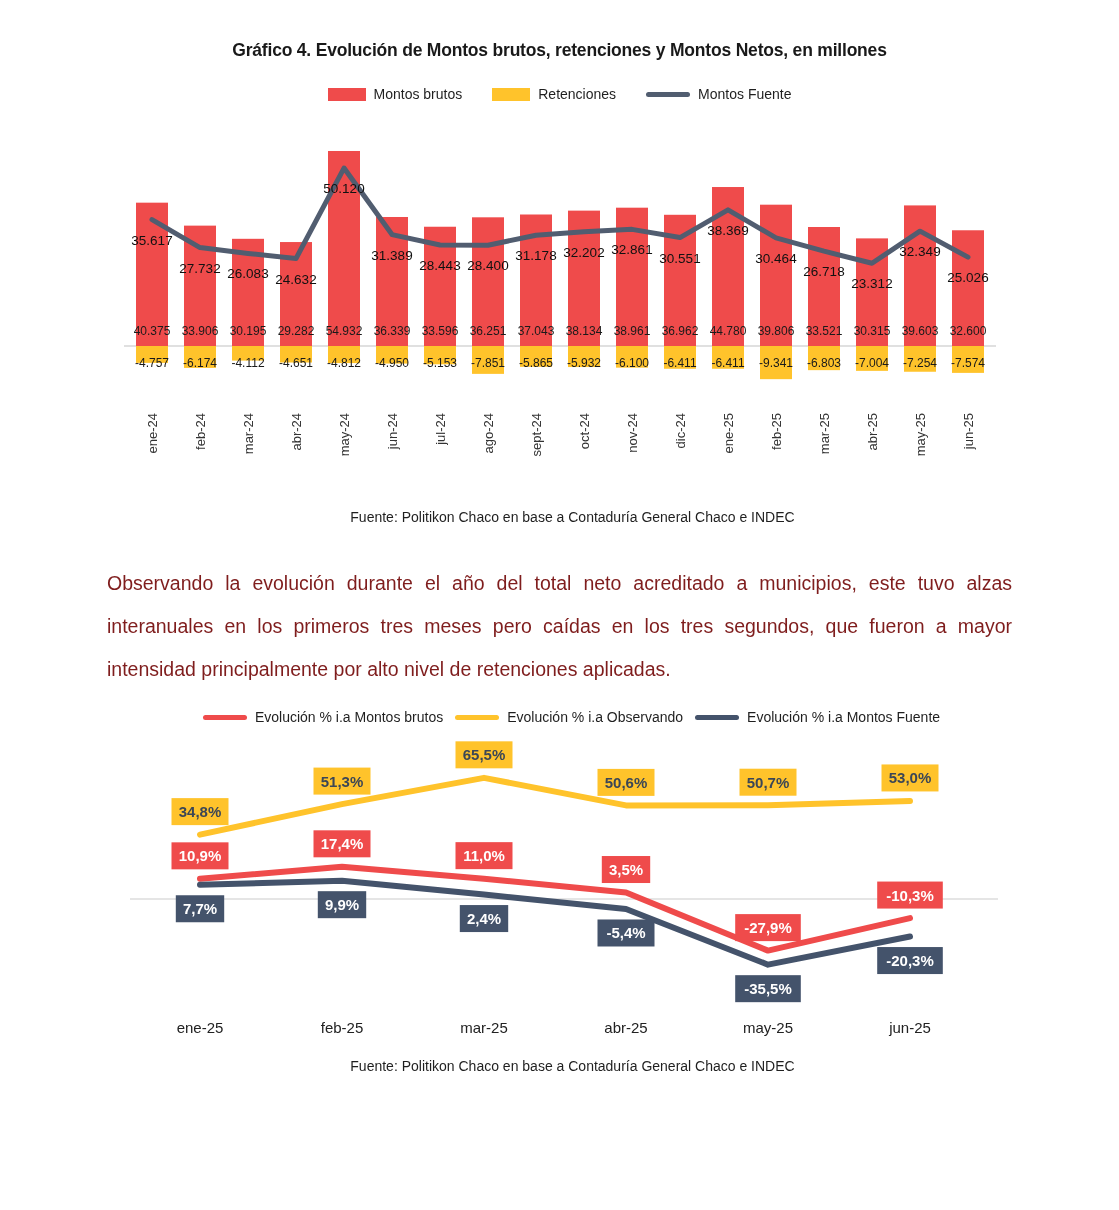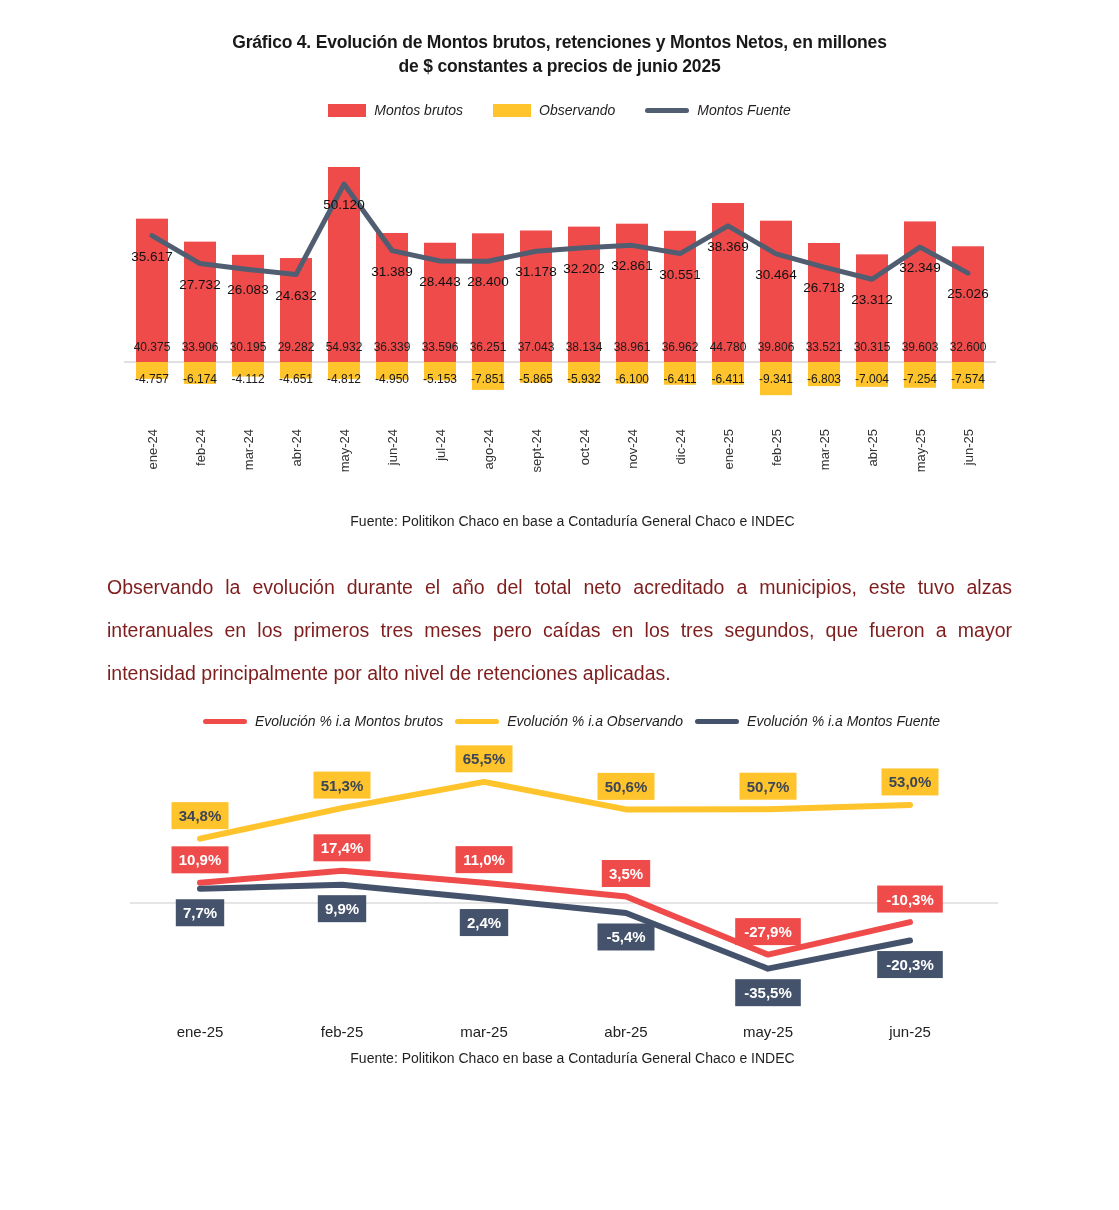--- a/index.html
+++ b/index.html
@@ -2,35 +2,35 @@
 <html><head>
 <meta charset="utf-8">
 <style>
   html,body{margin:0;padding:0;}
   body{
     width:1119px;height:1210px;background:#ffffff;overflow:hidden;
     font-family:"Liberation Sans",sans-serif;color:#1a1a1a;
   }
   .page{padding-top:22px;}
   .chart-title{
-    margin:8px;font-size:17.5px;font-weight:700;text-align:center;
+    margin:16px;font-size:17.5px;font-weight:700;text-align:center;
     line-height:24px;color:#191919;letter-spacing:-0.2px;
   }
   .legend{display:flex;justify-content:center;align-items:center;font-size:14px;color:#1f1f1f;}
   .legend.legend-4{margin-top:24px;gap:30px;}
   .legend.legend-5{margin-top:16px;gap:12px;padding-left:24px;}
-  .legend-item{display:flex;align-items:center;gap:8px;font-style:italic;}
+  .legend-item{display:flex;align-items:center;gap:8px;}
   .swatch{display:inline-block;}
   .swatch.rect{width:38px;height:13px;}
   .swatch.line{width:44px;height:5px;border-radius:3px;}
   svg.plot{display:block;margin:0 auto;}
   svg.plot-4{margin-top:36px;}
   svg.plot-5{margin-top:10px;}
   .source{
-    text-align:center;font-size:14px;color:#1f1f1f;line-height:18px;margin-top:0;padding-left:26px;
+    text-align:center;font-size:14px;color:#1f1f1f;line-height:18px;margin-top:12px;padding-left:26px;
   }
   .body-text{
     width:905px;margin:36px auto 0;font-size:19.5px;line-height:43px;
     text-align:justify;color:#7f1d1d;
   }
   .section-5{margin-top:18px;}
   svg text{font-family:"Liberation Sans",sans-serif;}
   .bar-lbl{font-size:12px;fill:#1a1a1a;text-anchor:middle;}
   .net-lbl{font-size:13.5px;fill:#111111;text-anchor:middle;}
   .month-lbl{font-size:13px;fill:#333333;}
@@ -38,31 +38,30 @@
   .month5-lbl{font-size:15px;fill:#222222;text-anchor:middle;}
 </style>
 </head>
 <body>
 
 <div class="page">
 
   <section>
     <h2 class="chart-title">
       <span>Gráfico 4. Evolución de Montos brutos, retenciones y Montos Netos, en millones</span><br>
-      <span>de $ constantes a precios de junio 2025</span>
     </h2>
 
     <div class="legend legend-4">
       <div class="legend-item">
         <span class="swatch rect" style="background: rgb(239, 75, 75);"></span>
         <span class="legend-label">Montos brutos</span>
       </div>
       <div class="legend-item">
         <span class="swatch rect" style="background: rgb(255, 195, 43);"></span>
-        <span class="legend-label">Observando</span>
+        <span class="legend-label">Retenciones</span>
       </div>
       <div class="legend-item">
         <span class="swatch line" style="background: rgb(81, 93, 112);"></span>
         <span class="legend-label">Montos Fuente</span>
       </div>
     </div>
 
     <svg class="plot plot-4" viewBox="0 0 880 358" width="880" height="358">
         <line x1="4" y1="208" x2="876" y2="208" stroke="#D6D6D6" stroke-width="1.5"></line>
         <rect x="16" y="64.66874999999999" width="32" height="143.33125" fill="#EF4B4B"></rect>

